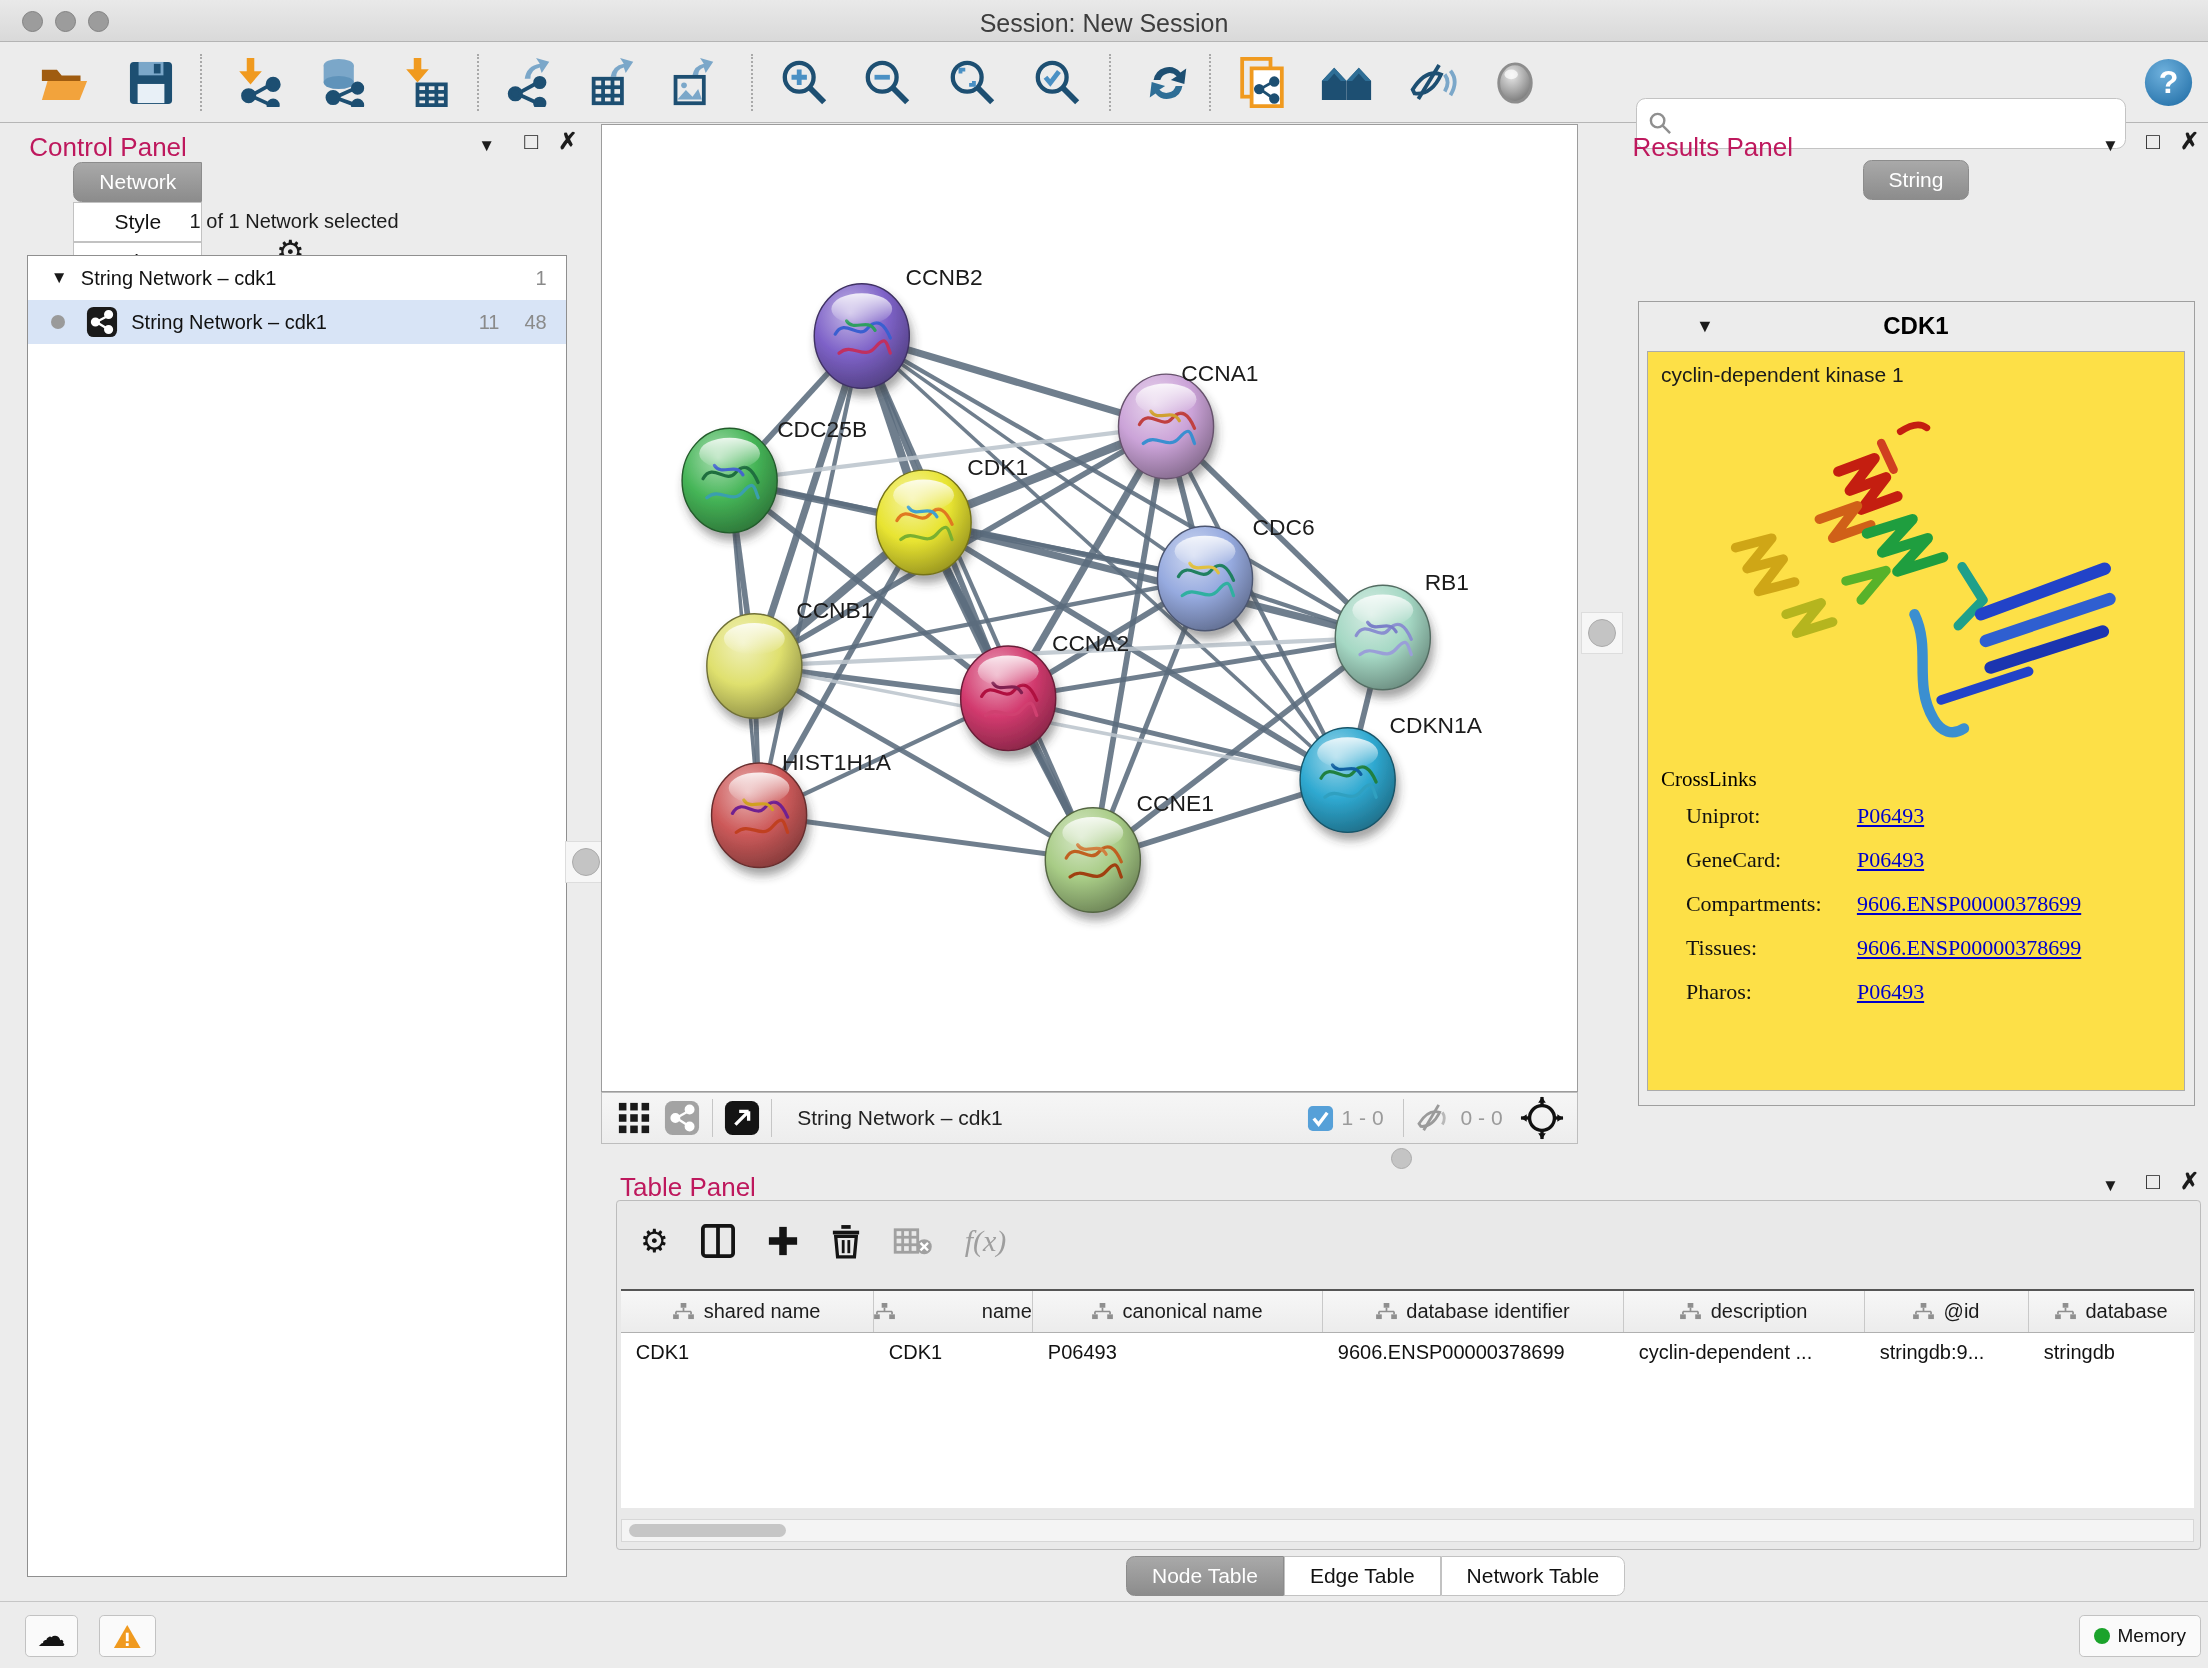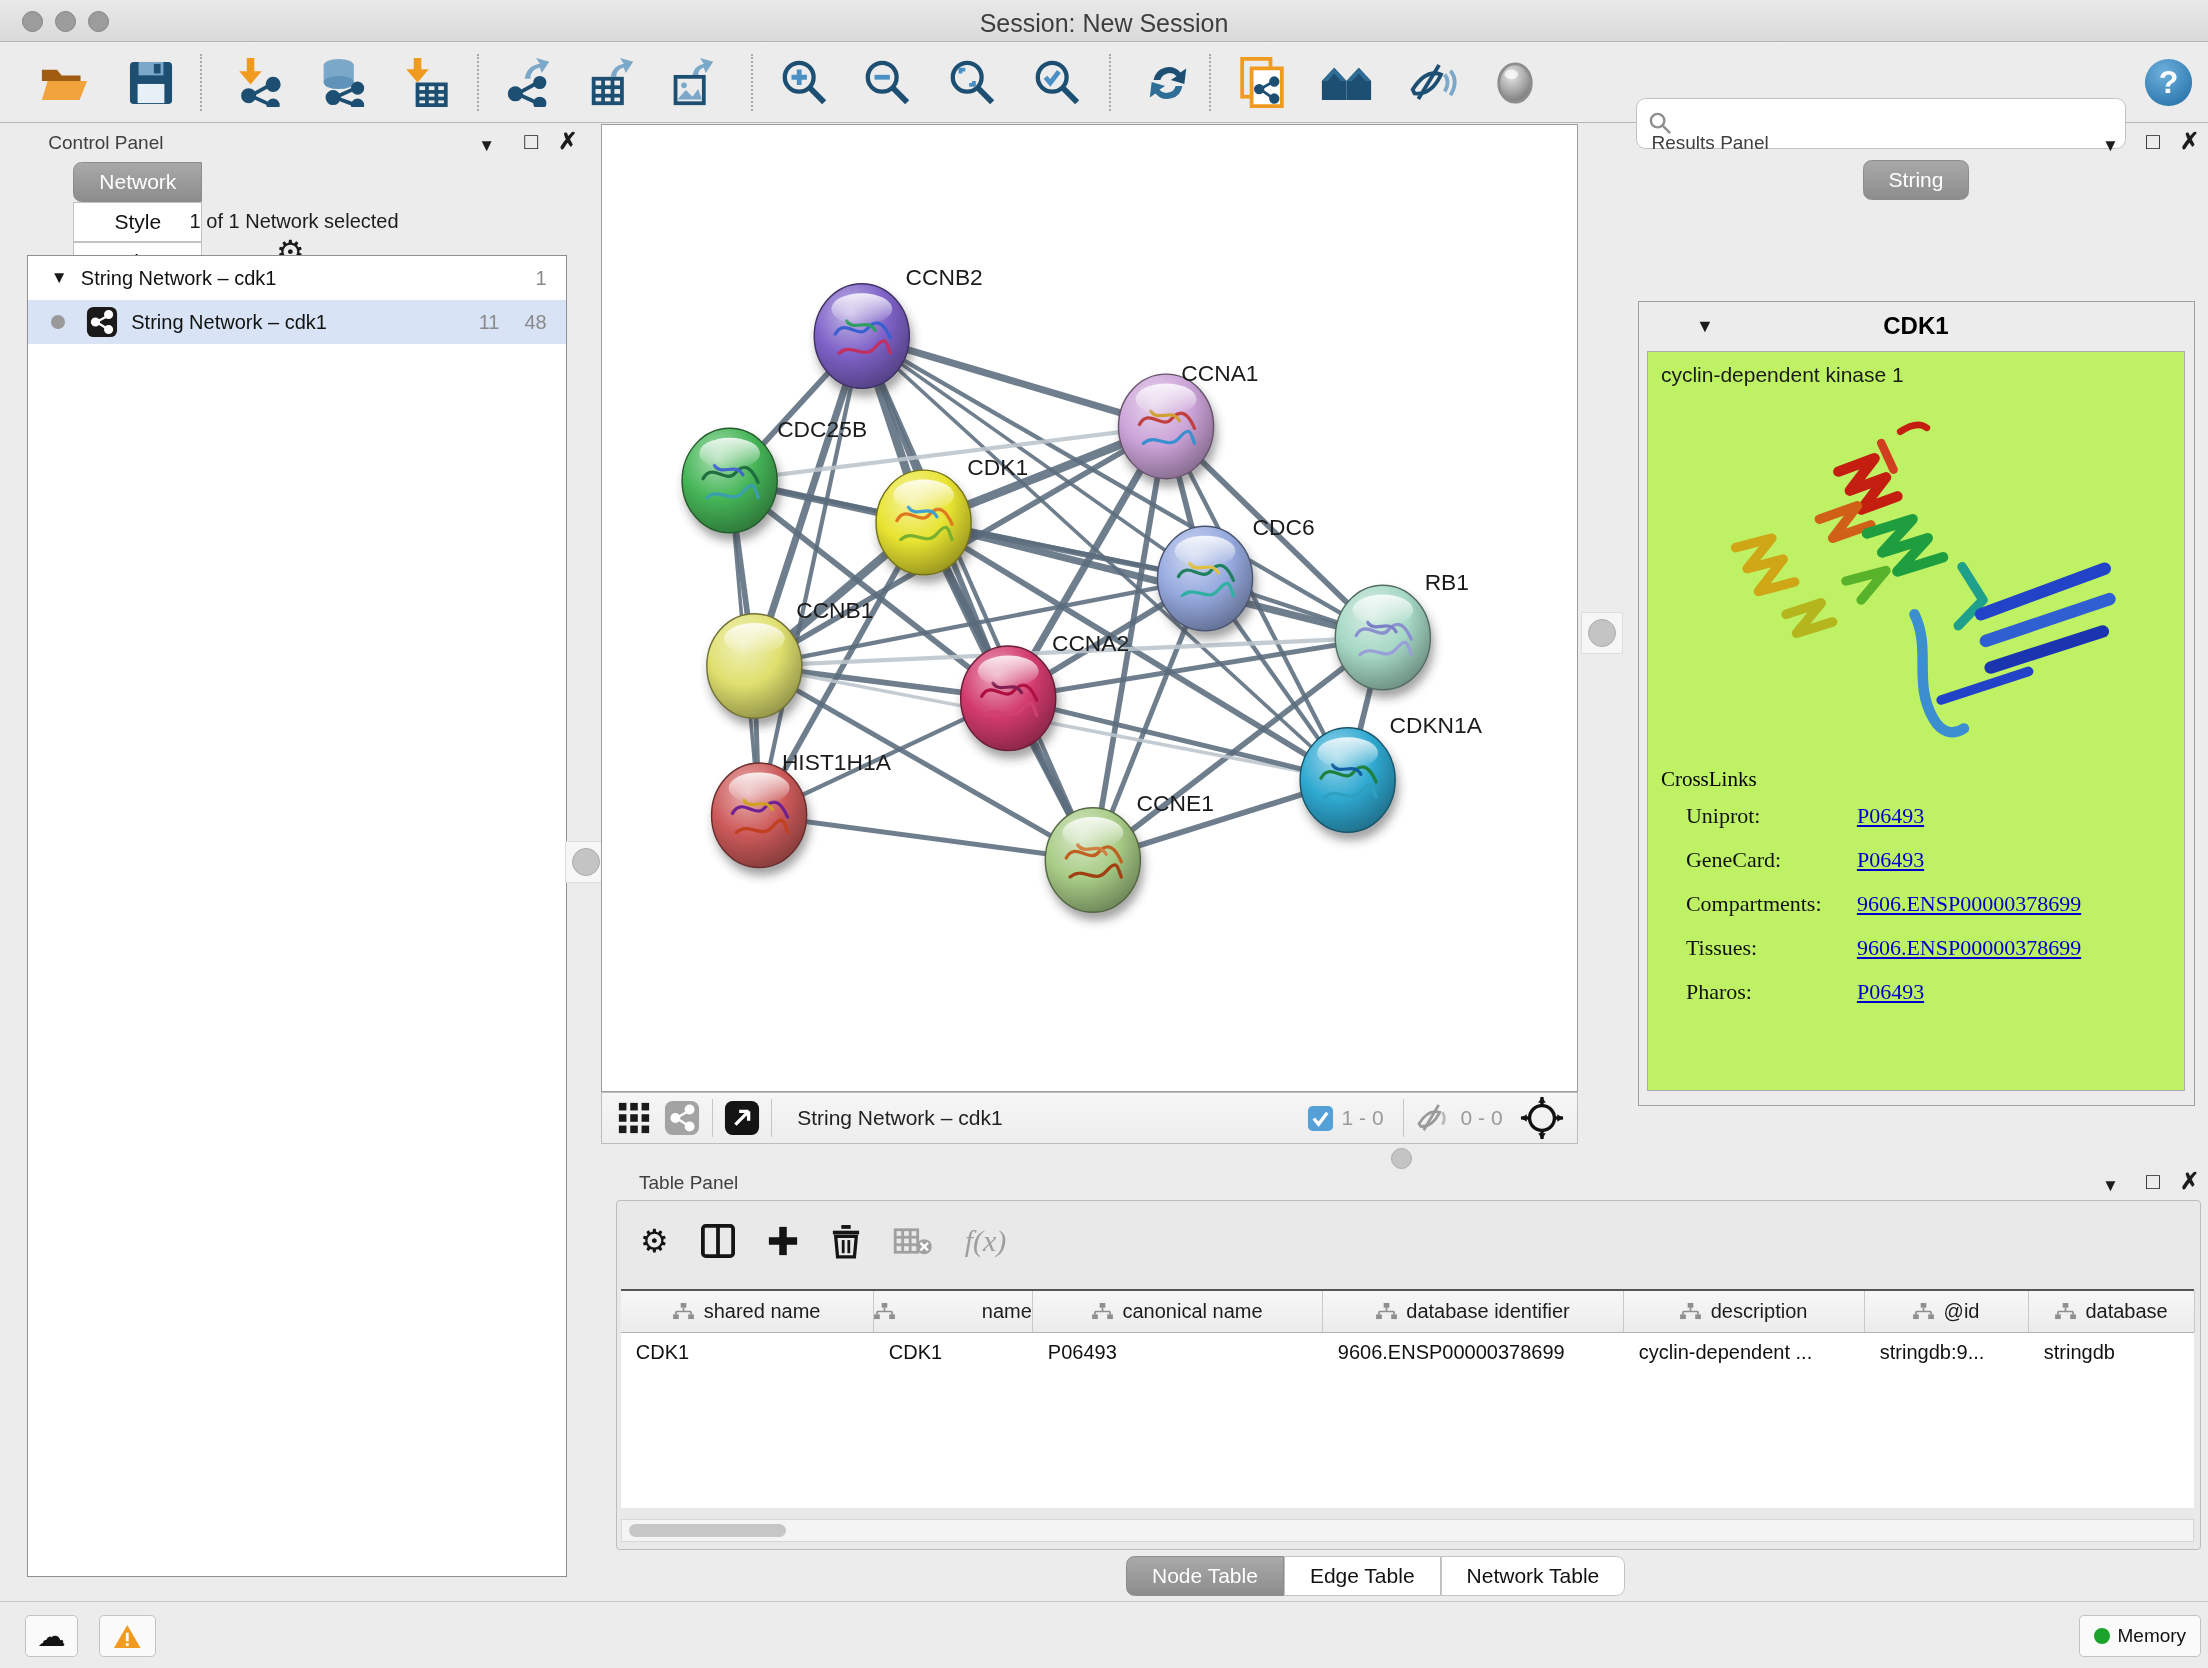--- a/index.html
+++ b/index.html
@@ -14,21 +14,21 @@
   #win-title { width:100%; text-align:center; top:8.6px; font-size:25px; color:#3d3d3d; }
 
   
   #toolbar { left:0; top:43px; width:2208px; height:80px; background:#ececec; border-bottom:1px solid #b6b6b6; }
   .tbtn { top:13.3px; width:53px; height:53px; display:flex; align-items:center; justify-content:center; }
   .tsep { top:11.4px; width:0; height:57px; border-left:2.9px dotted #a9a9a9; }
   #search-box { left:1636px; top:55px; width:490px; height:51px; background:#fff; border:1.9px solid #c3c3c3; border-radius:9.5px; display:flex; align-items:center; padding-left:11.4px; }
   #search-input { border:none; outline:none; font-size:21px; width:418px; background:transparent; font-family:"Liberation Sans",sans-serif; }
 
   
-  .panel-title { font-size:19px; color:#404040;margin-left:19px; }
+  .panel-title { font-size:26px; color:#be185d; }
   .winbtn { font-size:23px; color:#1c1c1c; line-height:23px; }
   .tab { height:40px; padding:0 25px; background:#fff; border:1px solid #c2c2c2; display:flex; align-items:center; justify-content:center; font-size:21px; color:#111; }
   .tab:first-child { border-radius:8.6px 0 0 8.6px; }
   .tab:last-child { border-radius:0 8.6px 8.6px 0; }
   .tab.single { border-radius:8.6px; }
   .tab.active { background:linear-gradient(#a9a9a9,#8c8c8c); color:#fff; border-color:#8c8c8c; }
 
   
   #control-panel { left:14.3px; top:126px; width:556px; height:1472px; }
   #cp-tabs { left:59px; top:36px; display:flex;flex-direction:column; }
@@ -49,21 +49,21 @@
   .splitter-knob { width:28.5px; height:28.5px; border-radius:50%; background:#c4c4c4; border:1px solid #ababab; }
   .knob-plate { width:42px; height:42px; background:#f6f6f6; border:1px solid #dddddd; display:flex; align-items:center; justify-content:center; }
 
   
   #results-panel { left:1623px; top:126px; width:586px; height:1472px; }
   #rp-tab { left:0; top:34px; width:100%; display:flex; justify-content:center; }
   #rp-box1 { left:15px; top:89px; width:557px; height:80px; background:#ececec; border:1.9px solid #9f9f9f; display:flex; align-items:center; justify-content:center; gap:34px; }
   .rp-btn { background:linear-gradient(#ffffff,#f2f2f2); border:1px solid #b8b8b8; border-radius:8.6px; font-size:21px; padding:8.6px 27px; color:#111; box-shadow:0 1px 1.9px rgba(0,0,0,.15); }
   #rp-box2 { left:15px; top:175px; width:557px; height:805px; background:#ececec; border:1.9px solid #9f9f9f; }
   #rp-cdk1row { height:48px; display:flex; align-items:center; }
-  #rp-inner { position:absolute; left:7.6px; top:49px; width:538px; height:740px; background:#bef264; border:1px solid #ababab; }
+  #rp-inner { position:absolute; left:7.6px; top:49px; width:538px; height:740px; background:#fde047; border:1px solid #ababab; }
   #rp-desc { font-size:21px; color:#1a1a1a; padding:11.4px 0 0 13.3px; }
   #crosslinks { position:absolute; left:13.3px; top:415px; font-family:"Liberation Serif", serif; }
   #crosslinks-title { font-size:21px; font-weight:normal; color:#000; margin-bottom:2px; }
   .xl-row { display:flex; height:44px; align-items:center;gap:10px; }
   .xl-label { width:186px; font-size:22px; color:#111; padding-left:25px; }
   .xl-link { font-size:22px; color:#0000cc; text-decoration:underline; }
 
   
   #table-panel { left:584px; top:1149px; width:1624px; height:452px; }
   #tp-box { left:32px; top:51px; width:1585px; height:350px; background:#e9e9e9; border:1.9px solid #bcbcbc; border-radius:3.8px; }

